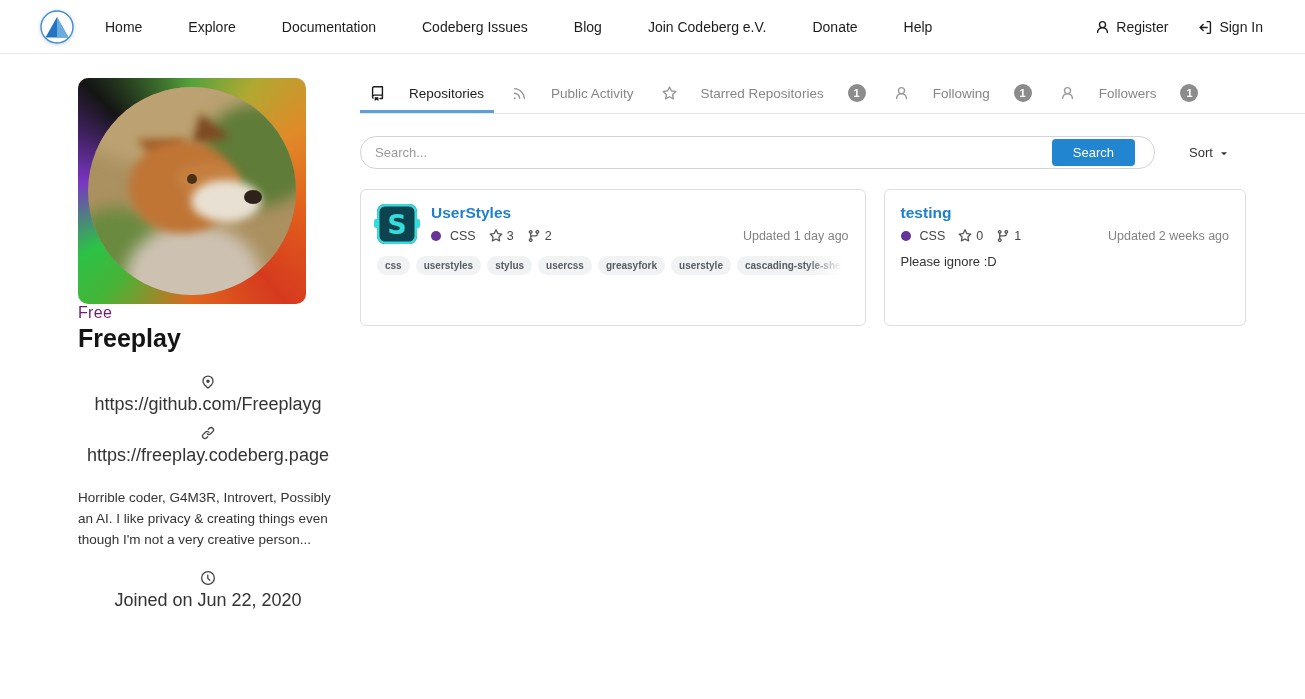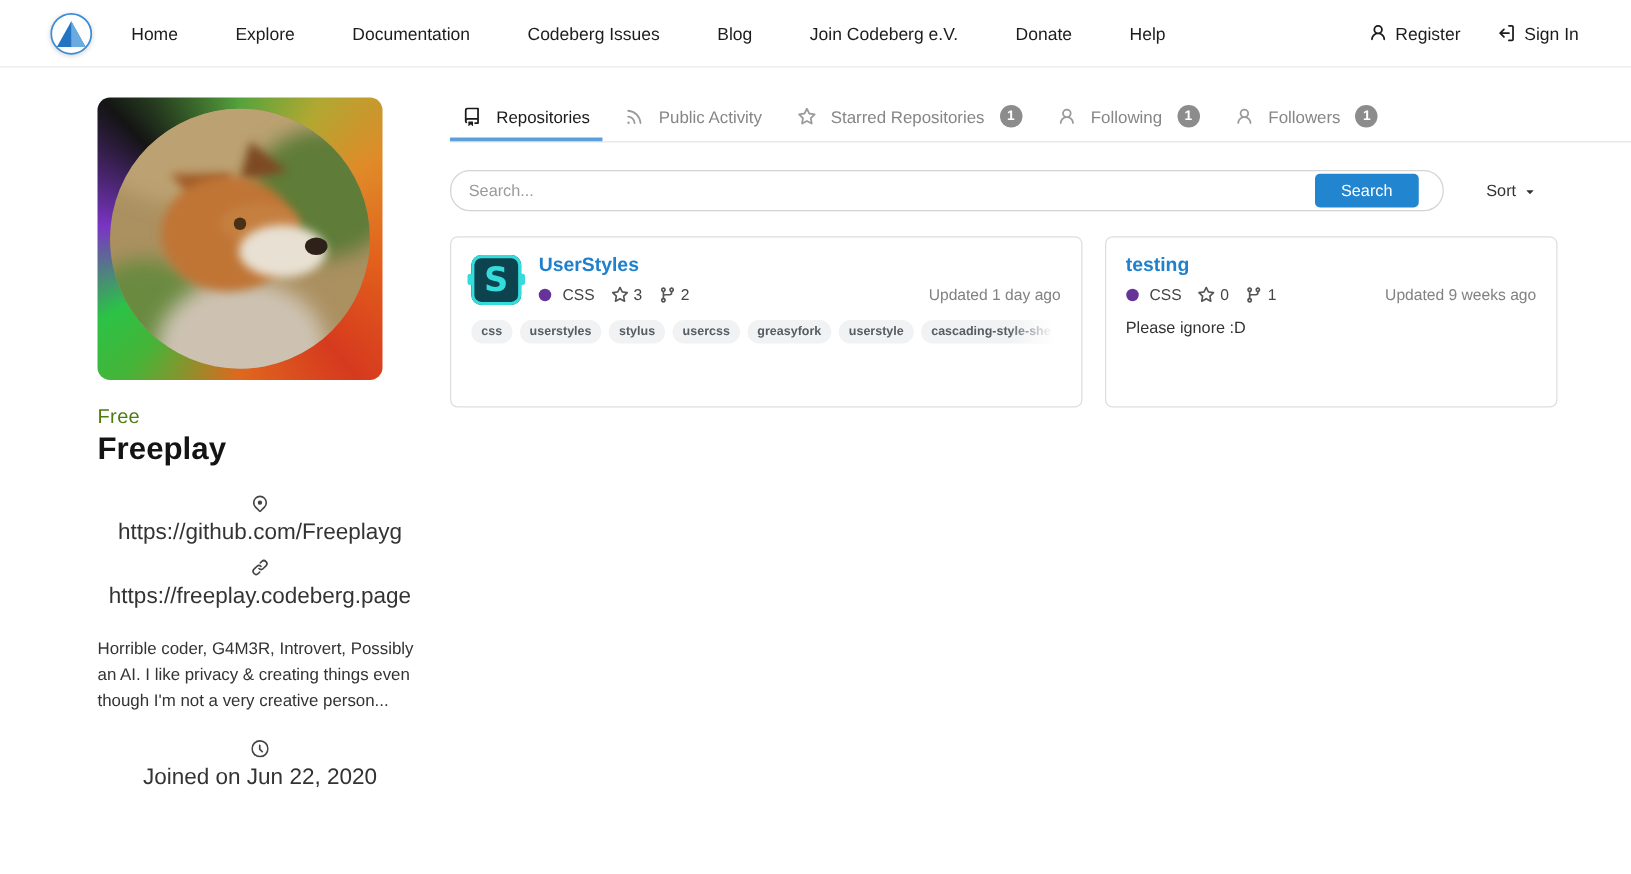--- a/index.html
+++ b/index.html
@@ -7,46 +7,46 @@
     font-family:"Liberation Sans","DejaVu Sans",sans-serif; color:#1b1b1b; }
 
   
   .navbar { display:flex; align-items:center; height:54px; padding:0 42px 0 40px;
     border-bottom:1px solid #e9e9e9; background:#fff; }
   .brand { width:34px; height:34px; margin-right:31px; display:flex; align-items:center;
     justify-content:center; cursor:pointer; filter:drop-shadow(0 1px 2px rgba(0,0,0,.18)); }
   .nav-links { display:flex; align-items:center; gap:46px; }
   .nav-link { font-size:14px; color:#1c1c1c; cursor:pointer; white-space:nowrap; }
   .nav-right { margin-left:auto; display:flex; align-items:center; gap:30px; }
-  .nav-auth { display:flex; align-items:flex-start; gap:6px; font-size:14px; color:#1c1c1c; cursor:pointer; }
+  .nav-auth { display:flex; align-items:flex-end; gap:6px; font-size:14px; color:#1c1c1c; cursor:pointer; }
   .nav-auth svg { display:block; }
 
   
   .main { display:flex; padding:24px 59px 0 78px; }
   .sidebar { width:260px; margin-right:22px; flex-shrink:0; }
   .content { flex:1; min-width:0; }
 
   
   .avatar-frame { width:228px; height:226px; border-radius:10px; position:relative;
     display:flex; align-items:center; justify-content:center;
     background:conic-gradient(from 0deg at 50% 50%,
       #55a33c 0deg, #b0a832 30deg, #e08a28 60deg, #e2601c 100deg, #d63a1e 140deg,
       #e0671e 180deg, #46b438 220deg, #2bc246 240deg, #7a35c4 275deg, #141414 315deg, #55a33c 360deg); }
-  .uname { margin-top:21px; font-size:16px; color:#4d7c0f; letter-spacing:.3px; }
+  .uname { font-size:16px; color:#701a75; letter-spacing:.3px; }
   .dname { margin-top:2px; font-size:25px; font-weight:bold; color:#141414; }
   .meta-row { display:flex; align-items:center; gap:5px; font-size:18px; color:#333; margin-top:11px;flex-direction:column; }
   .meta-row.first { margin-top:22px; }
   .meta-row svg { flex-shrink:0; fill:#444; }
   .bio { margin-top:22px; font-size:13.5px; line-height:1.55; color:#333; max-width:258px; }
   .joined { margin-top:20px; }
 
   
   .tabs { display:flex; align-items:center; border-bottom:1px solid #e4e5e7;
     margin-right:-59px; padding-right:59px; }
-  .tab { position:relative; display:flex; align-items:center; gap:12px;
+  .tab { position:relative; display:flex; align-items:center; gap:24px;
     padding:6px 10px 11px 10px; margin-right:8px; font-size:13.5px; color:#868686; cursor:pointer; }
   .tab svg { fill:#9a9a9a; display:block; }
   .tab.active { color:#1b1b1b; }
   .tab.active svg { fill:#1b1b1b; }
   .tab.active::after { content:''; position:absolute; left:0; right:0; bottom:-1px;
     height:3px; background:#5ba0dc; }
   .tab-badge { background:#8c8c8c; color:#fff; font-size:11px; font-weight:bold;
     min-width:18px; height:18px; border-radius:10px; display:inline-flex;
     align-items:center; justify-content:center; padding:0 5px; }
 
@@ -294,21 +294,21 @@
                     <path d="M8 .25a.75.75 0 0 1 .673.418l1.882 3.815 4.21.612a.75.75 0 0 1 .416 1.279l-3.046 2.97.719 4.192a.751.751 0 0 1-1.088.791L8 12.347l-3.766 1.98a.75.75 0 0 1-1.088-.79l.72-4.194L.818 6.374a.75.75 0 0 1 .416-1.28l4.21-.611L7.327.668A.75.75 0 0 1 8 .25Zm0 2.445L6.615 5.5a.75.75 0 0 1-.564.41l-3.097.45 2.24 2.184a.75.75 0 0 1 .216.664l-.528 3.084 2.769-1.456a.75.75 0 0 1 .698 0l2.77 1.456-.53-3.084a.75.75 0 0 1 .216-.664l2.24-2.183-3.096-.45a.75.75 0 0 1-.564-.41L8 2.694Z"></path>
                   </svg>
                 <span>0</span>
               </span>
               <span class="meta-group">
                 <svg width="14" height="14" viewBox="0 0 16 16">
                     <path d="M9.5 3.25a2.25 2.25 0 1 1 3 2.122V6A2.5 2.5 0 0 1 10 8.5H6a1 1 0 0 0-1 1v1.128a2.251 2.251 0 1 1-1.5 0V5.372a2.25 2.25 0 1 1 1.5 0v1.836A2.493 2.493 0 0 1 6 7h4a1 1 0 0 0 1-1v-.628A2.25 2.25 0 0 1 9.5 3.25Zm-6 0a.75.75 0 1 0 1.5 0 .75.75 0 0 0-1.5 0Zm8.25-.75a.75.75 0 1 0 0 1.5.75.75 0 0 0 0-1.5ZM4.25 12a.75.75 0 1 0 0 1.5.75.75 0 0 0 0-1.5Z"></path>
                   </svg>
                 <span>1</span>
               </span>
-              <span class="updated">Updated 9 weeks ago</span>
+              <span class="updated">Updated 2 weeks ago</span>
             </div>
           </div>
         </div>
         <p class="repo-desc">Please ignore :D</p>
       </div>
 
     </div>
   </section>
 </div>
 

